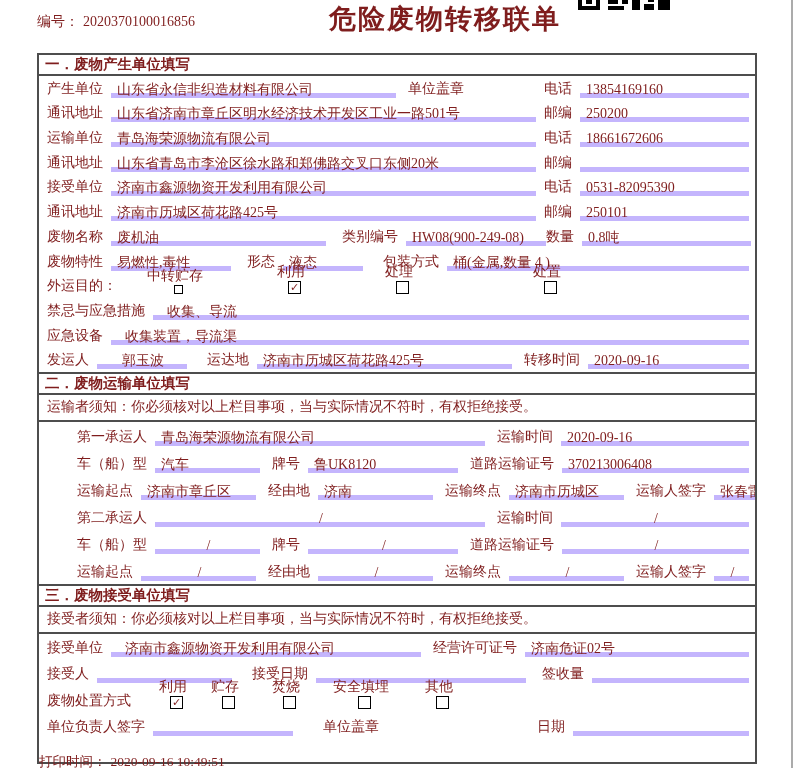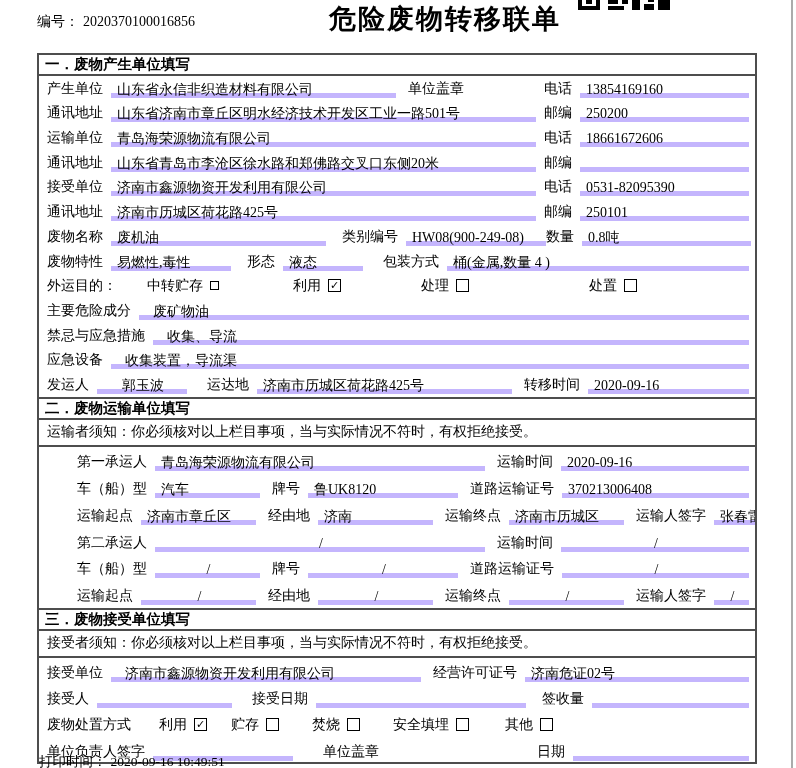--- a/index.html
+++ b/index.html
@@ -1,19 +1,19 @@
 <!DOCTYPE html>
 <html><head>
 <meta charset="utf-8">
 <style>
   * { box-sizing: border-box; }
   html,body { margin:0; padding:0; background:#fff; }
   .page {
     position:relative; width:796px; height:768px; background:#ffffff;
-    font-family:"Liberation Serif","DejaVu Serif",serif; color:#000000; font-size:14px; overflow:hidden;
+    font-family:"Liberation Serif","DejaVu Serif",serif; color:#7f1d1d; font-size:14px; overflow:hidden;
   }
   .edge { position:absolute; top:0; right:3px; width:2px; height:768px; background:#ababab; }
   .serial { position:absolute; left:37px; top:13px; white-space:nowrap; }
   .serial span { margin-right:4px; }
   .doc-title { position:absolute; left:0; top:1px; width:890px; text-align:center;
     font-size:27px; font-weight:bold; letter-spacing:2px; }
   .qr { position:absolute; left:578px; top:0; }
   .form { position:absolute; left:37px; top:53px; width:720px; height:711px;
     border:2px solid #4d4d4d; display:flex; flex-direction:column; overflow:hidden; background:#fff; }
   .sec { display:flex; flex-direction:column; }
@@ -28,21 +28,21 @@
   .lbl { white-space:nowrap; flex-shrink:0; }
   .val { border-bottom:5px solid #c4b5fd; margin-left:8px; padding:0 4px 0 6px;
     white-space:nowrap; height:17px; line-height:17px; flex-shrink:0; }
   .fill { flex:1 1 auto; }
   .ctr { text-align:center; }
   .pl14 { padding-left:14px; }
   .rpair { margin-left:auto; width:205px; display:flex; align-items:flex-end; flex-shrink:0;justify-content:space-between; }
   .rpair .val { flex:1 1 auto; }
   .rpair2 { margin-left:auto; width:212px; display:flex; align-items:flex-end; flex-shrink:0; }
   .rpair2 .val { flex:1 1 auto; }
-  .opt { display:flex; align-items:center; }
+  .opt { display:flex; align-items:center;flex-direction:column; }
   .cbx { width:13px; height:13px; border:1.5px solid #000; display:inline-flex;
     align-items:center; justify-content:center; margin-left:7px; flex-shrink:0; margin-bottom:1px; background:#fff; }
   .cbx.sm { width:9px; height:9px; }
   .cbx i { font-style:normal; font-size:11px; font-weight:bold; line-height:1;
     font-family:"DejaVu Sans",sans-serif; }
   .w90{width:90px}.w105{width:105px}.w115{width:115px}.w120{width:120px}.w80{width:80px}
   .w135{width:135px}.w140{width:140px}.w150{width:150px}.w210{width:210px}.w215{width:215px}
   .w255{width:255px}.w285{width:285px}.w310{width:310px}.w330{width:330px}.w425{width:425px}
   .ml12{margin-left:12px}.ml16{margin-left:16px}.ml20{margin-left:20px}.ml24{margin-left:24px}
   .ml28{margin-left:28px}.ml30{margin-left:30px}.ml33{margin-left:33px}.ml36{margin-left:36px}
@@ -178,24 +178,20 @@
             </span>
         </span>
         <span class="opt ml120">
           <span class="lbl">处置</span>
           <span class="cbx">
               <i></i>
             </span>
         </span>
       </div>
 
-      <div class="row">
-        <span class="lbl">主要危险成分</span>
-        <span class="val fill pl14">废矿物油</span>
-      </div>
 
       <div class="row">
         <span class="lbl">禁忌与应急措施</span>
         <span class="val fill pl14">收集、导流</span>
       </div>
 
       <div class="row">
         <span class="lbl">应急设备</span>
         <span class="val fill pl14">收集装置，导流渠</span>
       </div>

